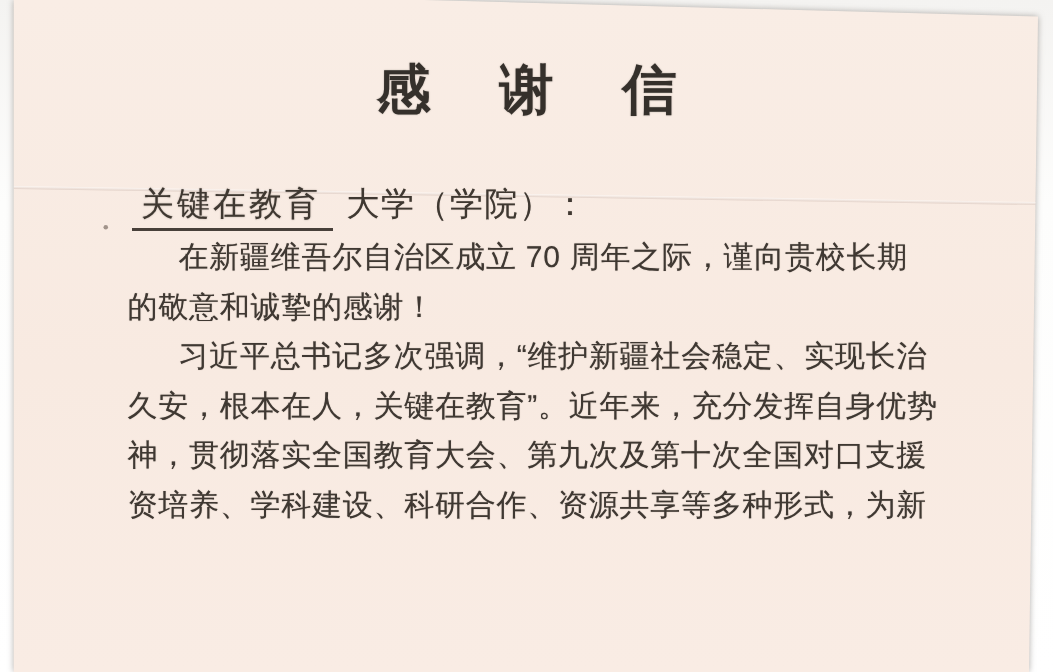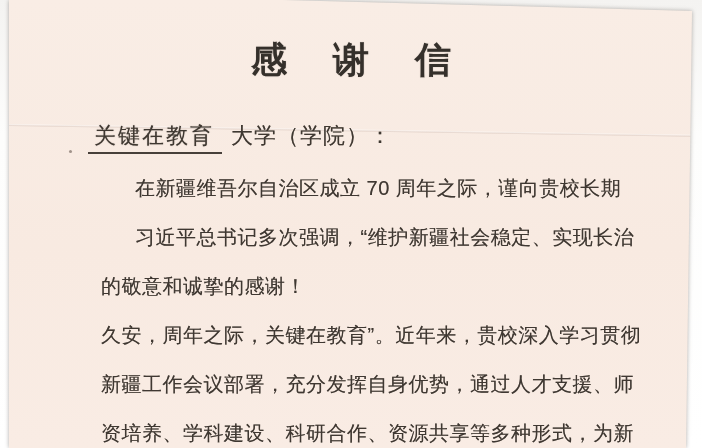--- a/index.html
+++ b/index.html
@@ -61,21 +61,21 @@
     text-shadow: 0 0 0.5px rgba(63,56,49,0.5);
     margin-top: 40px;
   }
   .letter-body {
     position: absolute;
     left: 85px; top: 156px;
     width: 545px;
     color: #3f3832;
   }
   .line {
-    margin: 16px;
+    margin: 0;
     height: 33px;
     line-height: 33px;
     font-size: 20px;
     letter-spacing: 0.5px;
     white-space: nowrap;
     text-shadow: 0 0 0.6px rgba(63,56,50,0.55);
   }
   .line.indent { padding-left: 34px; }
   .speck {
     position: absolute;
@@ -96,22 +96,22 @@
       <div class="speck"></div>
 
       <h1 class="title">感 谢 信</h1>
 
       <div class="salutation">
         <span class="handwritten">关键在教育</span><span class="salutation-suffix">大学（学院）：</span>
       </div>
 
       <div class="letter-body">
         <p class="line indent">在新疆维吾尔自治区成立 70 周年之际，谨向贵校长期</p>
+        <p class="line">的敬意和诚挚的感谢！</p>
         <p class="line indent">习近平总书记多次强调，“维护新疆社会稳定、实现长治</p>
-        <p class="line">的敬意和诚挚的感谢！</p>
-        <p class="line">久安，周年之际，关键在教育”。近年来，贵校深入学习贯彻</p>
-        <p class="line">新疆工作会议部署，充分发挥自身优势，通过人才支援、师</p>
+        <p class="line">久安，根本在人，关键在教育”。近年来，充分发挥自身优势</p>
+        <p class="line">神，贯彻落实全国教育大会、第九次及第十次全国对口支援</p>
         <p class="line">资培养、学科建设、科研合作、资源共享等多种形式，为新</p>
       </div>
 
     </div>
   </div>
 </div>
 
 </body></html>

